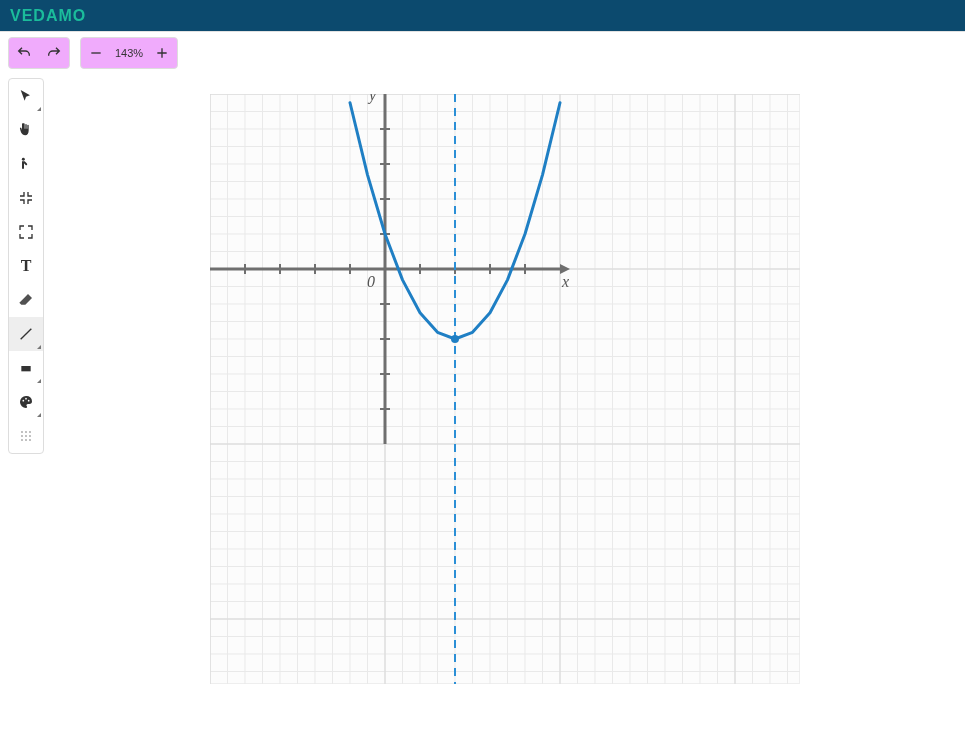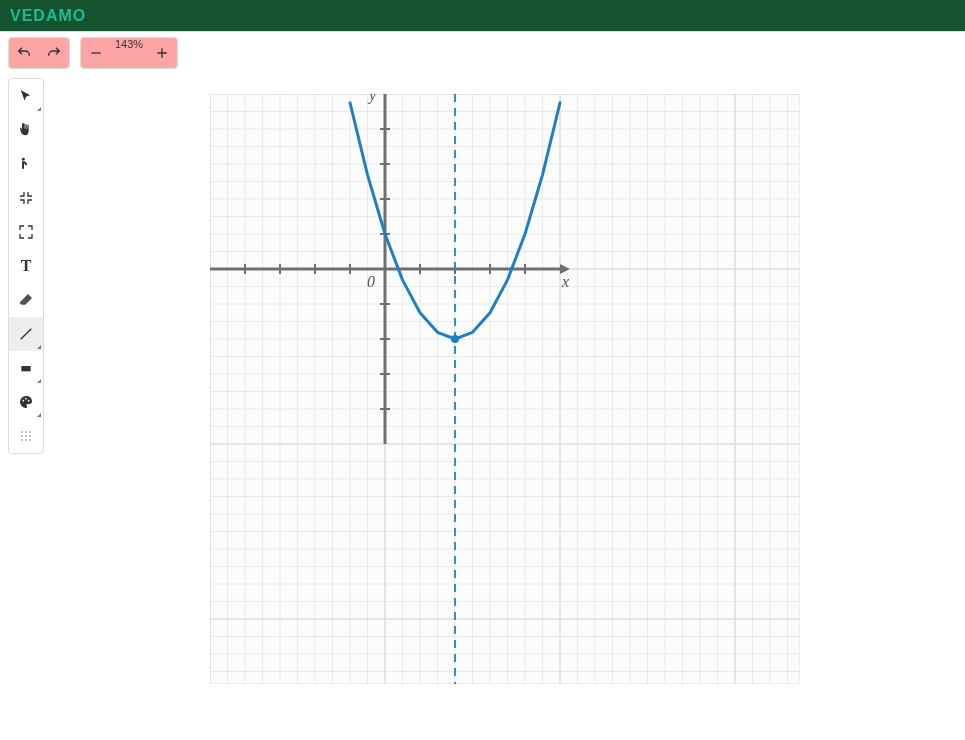--- a/index.html
+++ b/index.html
@@ -5,21 +5,21 @@
   * { box-sizing: border-box; margin: 0; padding: 0; }
   body {
     font-family: Arial, Helvetica, sans-serif;
     background: #fafafa;
     width: 965px;
     height: 740px;
     overflow: hidden;
   }
   .header {
     height: 32px;
-    background: #14532d;
+    background: #0c4a6e;
     border-bottom: 1px solid #e2e2e2;
     display: flex;
     align-items: center;
     padding: 0 10px;
   }
   .logo {
     font-weight: 700;
     font-size: 16px;
     letter-spacing: 1px;
     color: #1bbc9b;
@@ -29,22 +29,23 @@
     display: flex;
     align-items: center;
     padding: 4px 8px;
     gap: 10px;
     background: #fff;
   }
   .btn-group {
     display: flex;
     border: 1px solid #ddd;
     border-radius: 4px;
-    background: #fca5a5;
+    background: #f0abfc;
     height: 32px;
+    align-items: center;
   }
   .btn-group .tbtn {
     width: 30px;
     height: 30px;
     display: flex;
     align-items: center;
     justify-content: center;
     cursor: pointer;
     color: #444;
   }

